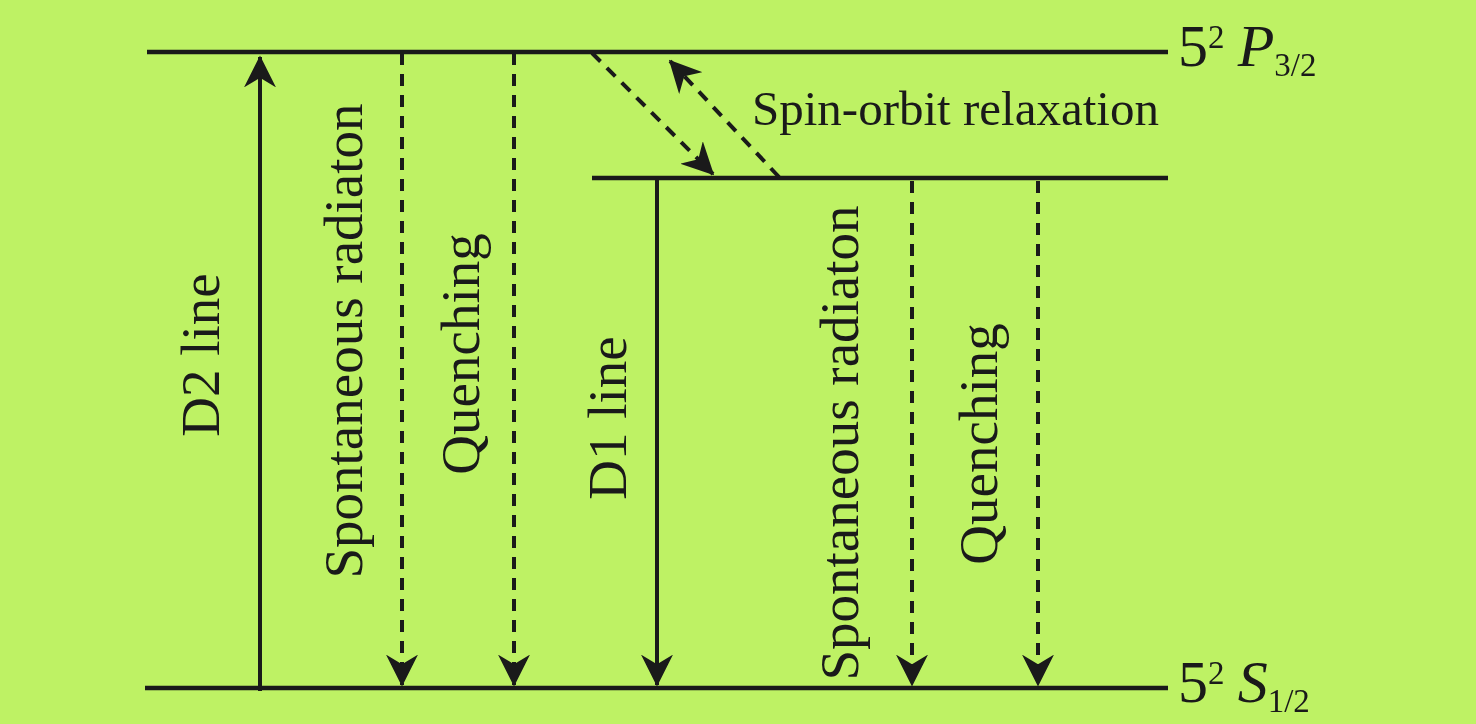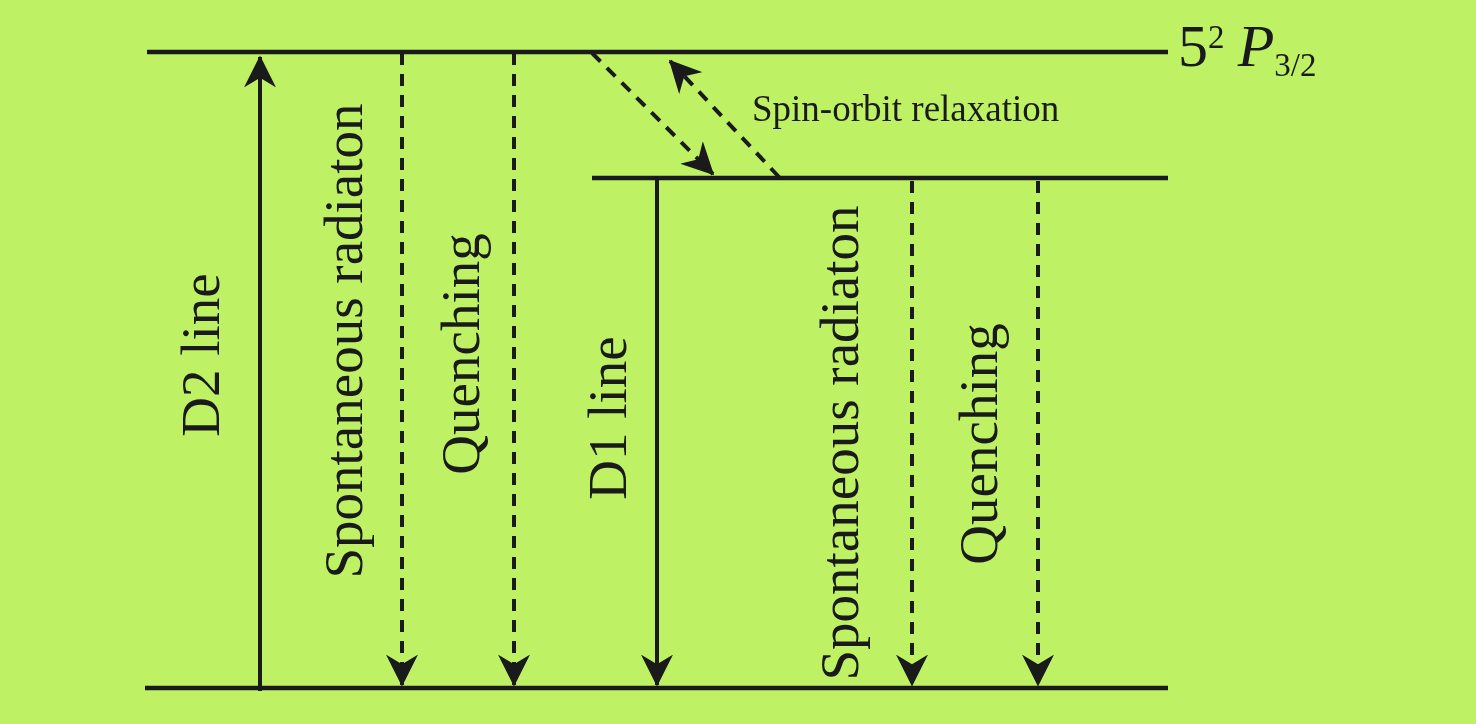--- a/index.html
+++ b/index.html
@@ -15,21 +15,21 @@
   .lvl-line{stroke:#1a1a1a;stroke-width:4.5;fill:none;}
   .solid-arrow{stroke:#1a1a1a;stroke-width:4;fill:none;}
   .dash-arrow{stroke:#1a1a1a;stroke-width:4;fill:none;stroke-dasharray:12 9;}
   .rot{
     position:absolute;white-space:nowrap;
     font-size:55px;line-height:1;
     transform:translate(-50%,-50%) rotate(-90deg);
   }
   .hlab{
     position:absolute;white-space:nowrap;
-    font-size:37px;line-height:1;
+    font-size:49px;line-height:1;
     transform:translateY(-50%);
   }
   .lvl{
     position:absolute;left:1178px;white-space:nowrap;
     font-size:60px;line-height:1;
     transform:translateY(-50%);
   }
   .lvl sup{font-size:55%;position:relative;top:-0.55em;vertical-align:baseline;}
   .lvl sub{font-size:55%;position:relative;top:0.3em;vertical-align:baseline;}
   .lvl .sym{font-style:italic;margin-left:0.22em;}
@@ -59,20 +59,23 @@
     <path class="dash-arrow" d="M912 181 L912 685" marker-end="url(#ah)"></path>
     <path class="dash-arrow" d="M1038 181 L1038 685" marker-end="url(#ah)"></path>
 
     <path class="dash-arrow" d="M592 53 L713 174" marker-end="url(#ah)"></path>
     <path class="dash-arrow" d="M779 177 L670 61" marker-end="url(#ah)"></path>
   </svg>
 
   <div class="lvl" style="top:46px">
     <span>5</span><sup>2</sup><span class="sym">P</span><sub>3/2</sub>
   </div>
+  <div class="lvl" style="top:682px">
+    <span>5</span><sup>2</sup><span class="sym">S</span><sub>1/2</sub>
+  </div>
 
   <div class="rot" style="left:200px;top:355px">D2 line</div>
   <div class="rot" style="left:343px;top:341px">Spontaneous radiaton</div>
   <div class="rot" style="left:460px;top:354px">Quenching</div>
   <div class="rot" style="left:607px;top:418px">D1 line</div>
   <div class="rot" style="left:839px;top:443px">Spontaneous radiaton</div>
   <div class="rot" style="left:978px;top:444px">Quenching</div>
 
   <div class="hlab" style="left:752px;top:108px">Spin-orbit relaxation</div>
 

